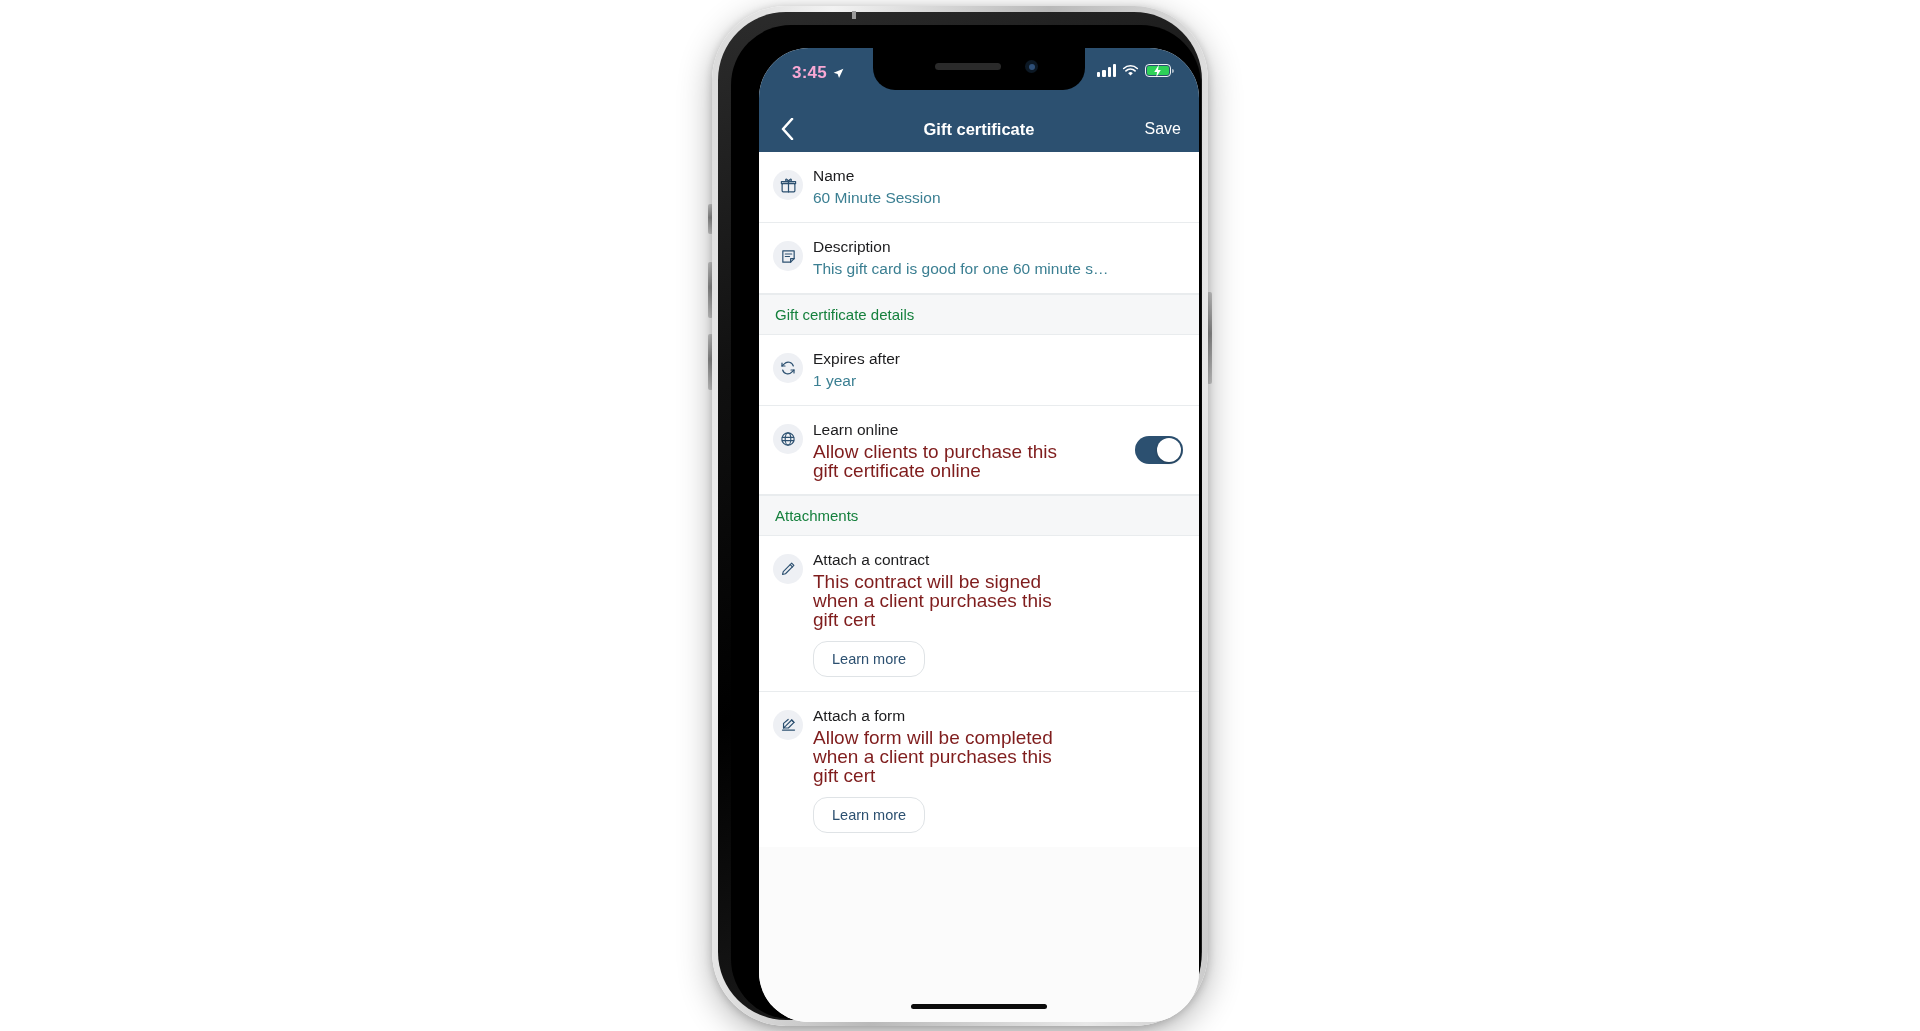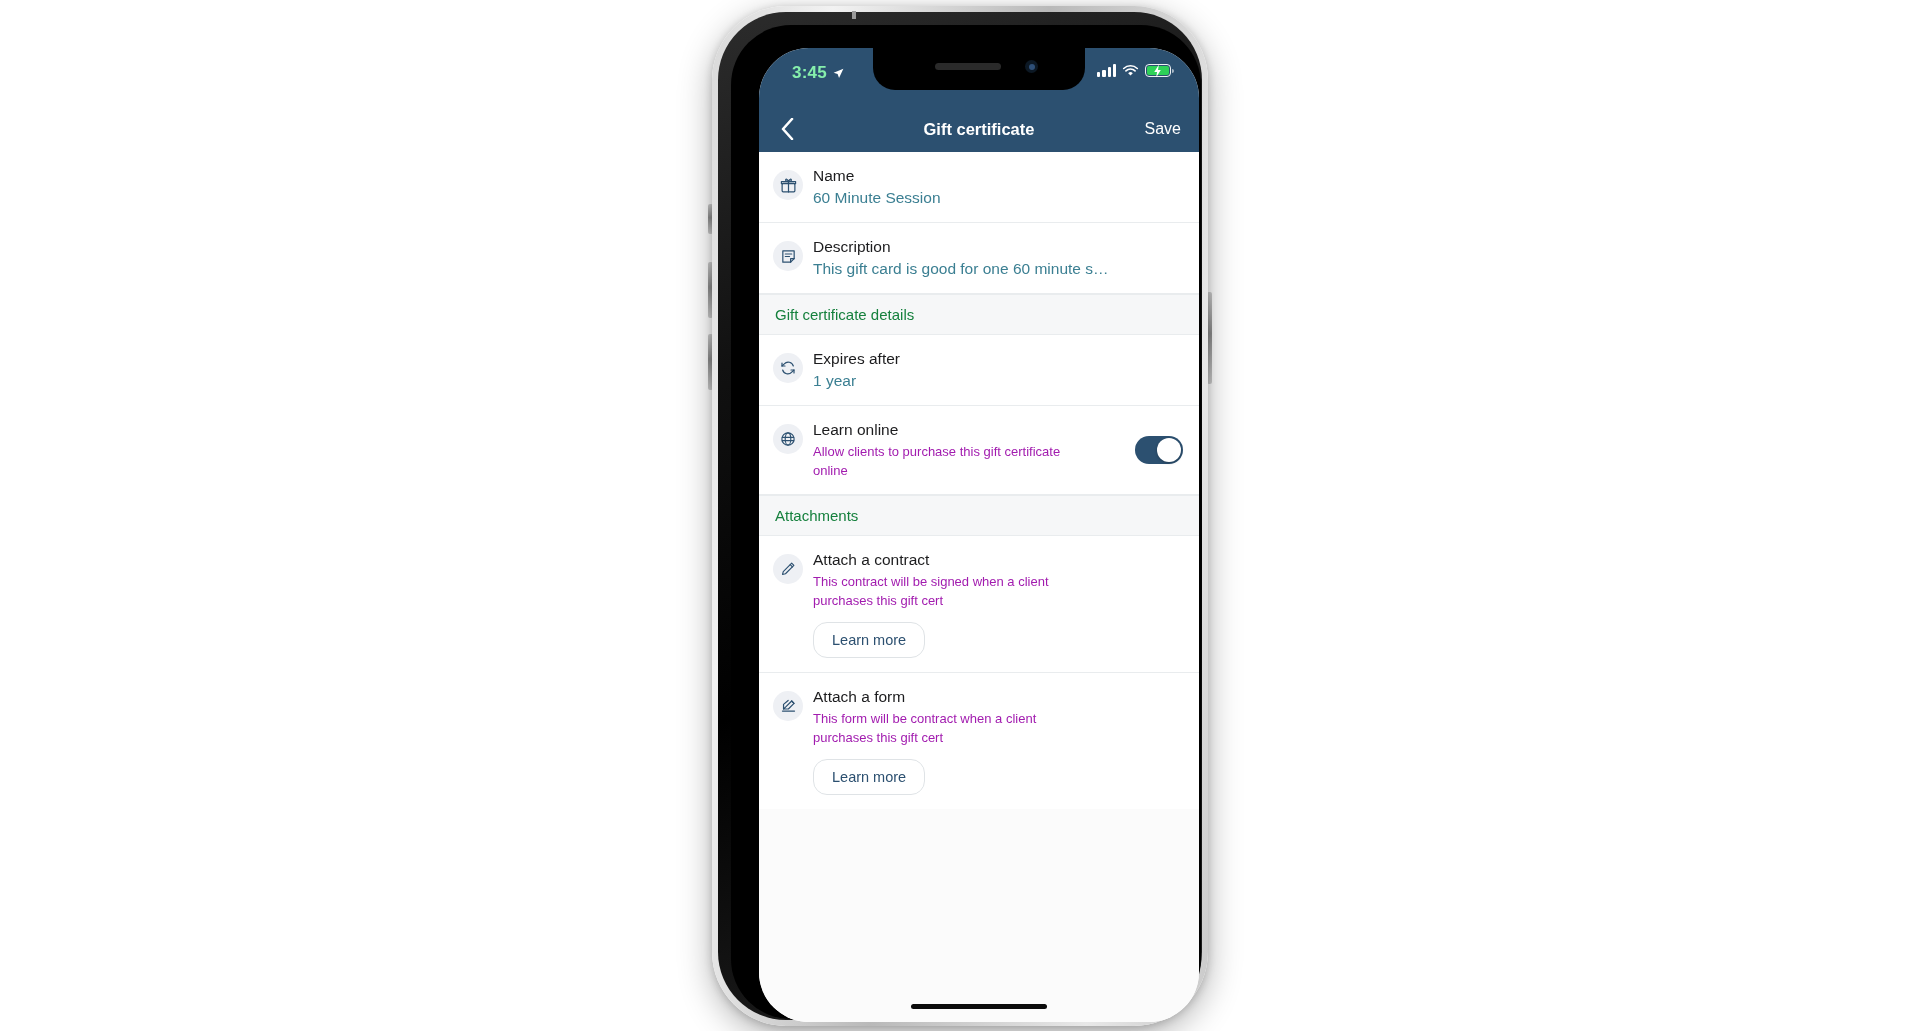--- a/index.html
+++ b/index.html
@@ -87,21 +87,21 @@
     background: #0c1824;
   }
   .frontcam::after {
     content: ""; position: absolute;
     left: 3.5px; top: 3.5px; width: 6px; height: 6px;
     border-radius: 50%;
     background: #2e4f77;
   }
   .sb-time {
     position: absolute; left: 33px; top: 15px;
-    font-size: 17px; font-weight: bold; color: #86efac;
+    font-size: 17px; font-weight: bold; color: #f9a8d4;
     letter-spacing: .2px;
     display: flex; align-items: center; gap: 5px;
   }
   .sb-right {
     position: absolute; right: 28px; top: 16px;
     display: flex; align-items: center; gap: 6px;
   }
   .bars { display: flex; align-items: flex-end; gap: 2px; height: 13px; }
   .bars i { width: 3.2px; background: #fff; border-radius: 1px; display:block; }
   .bars i:nth-child(1){ height: 5px; }
@@ -180,21 +180,21 @@
   .rtext { flex: 1 1 auto; min-width: 0; }
   .rlabel {
     font-size: 15.5px; color: #1c1c1e; line-height: 20px;
     margin-bottom: 2px;
   }
   .rvalue {
     font-size: 15.5px; color: #3b7f92; line-height: 20px;
     white-space: nowrap; overflow: hidden; text-overflow: ellipsis;
   }
   .rdesc {
-    font-size: 13px; color: #a21caf; line-height: 19px;
+    font-size: 19px; color: #7f1d1d; line-height: 19px;
     max-width: 248px;
   }
   .section-head {
     background: #f6f7f8;
     border-top: 1px solid #e9ecee;
     border-bottom: 1px solid #e9ecee;
     padding: 11px 16px;
     font-size: 15px; color: #15803d;
   }
   .toggle {
@@ -373,21 +373,21 @@
               <span class="ico">
                 <svg width="17" height="17" viewBox="0 0 24 24" fill="none" stroke="#2c5070" stroke-width="1.7" stroke-linecap="round" stroke-linejoin="round">
                   <path d="M3.5 18.5h17"></path>
                   <path d="M5 15.5V9l6.5-5.5"></path>
                   <path d="M5 15.5h6.8l8-8-3.3-3.3-8 8z"></path>
                   <path d="M16.5 4.2 19.8 7.5"></path>
                 </svg>
               </span>
               <div class="rtext">
                 <div class="rlabel">Attach a form</div>
-                <div class="rdesc">This form will be contract when a client purchases this gift cert</div>
+                <div class="rdesc">Allow form will be completed when a client purchases this gift cert</div>
                 <div class="learn-btn">Learn more</div>
               </div>
             </div>
 
           </div>
 
           <div class="home-ind"></div>
         </div>
 
       </div>

